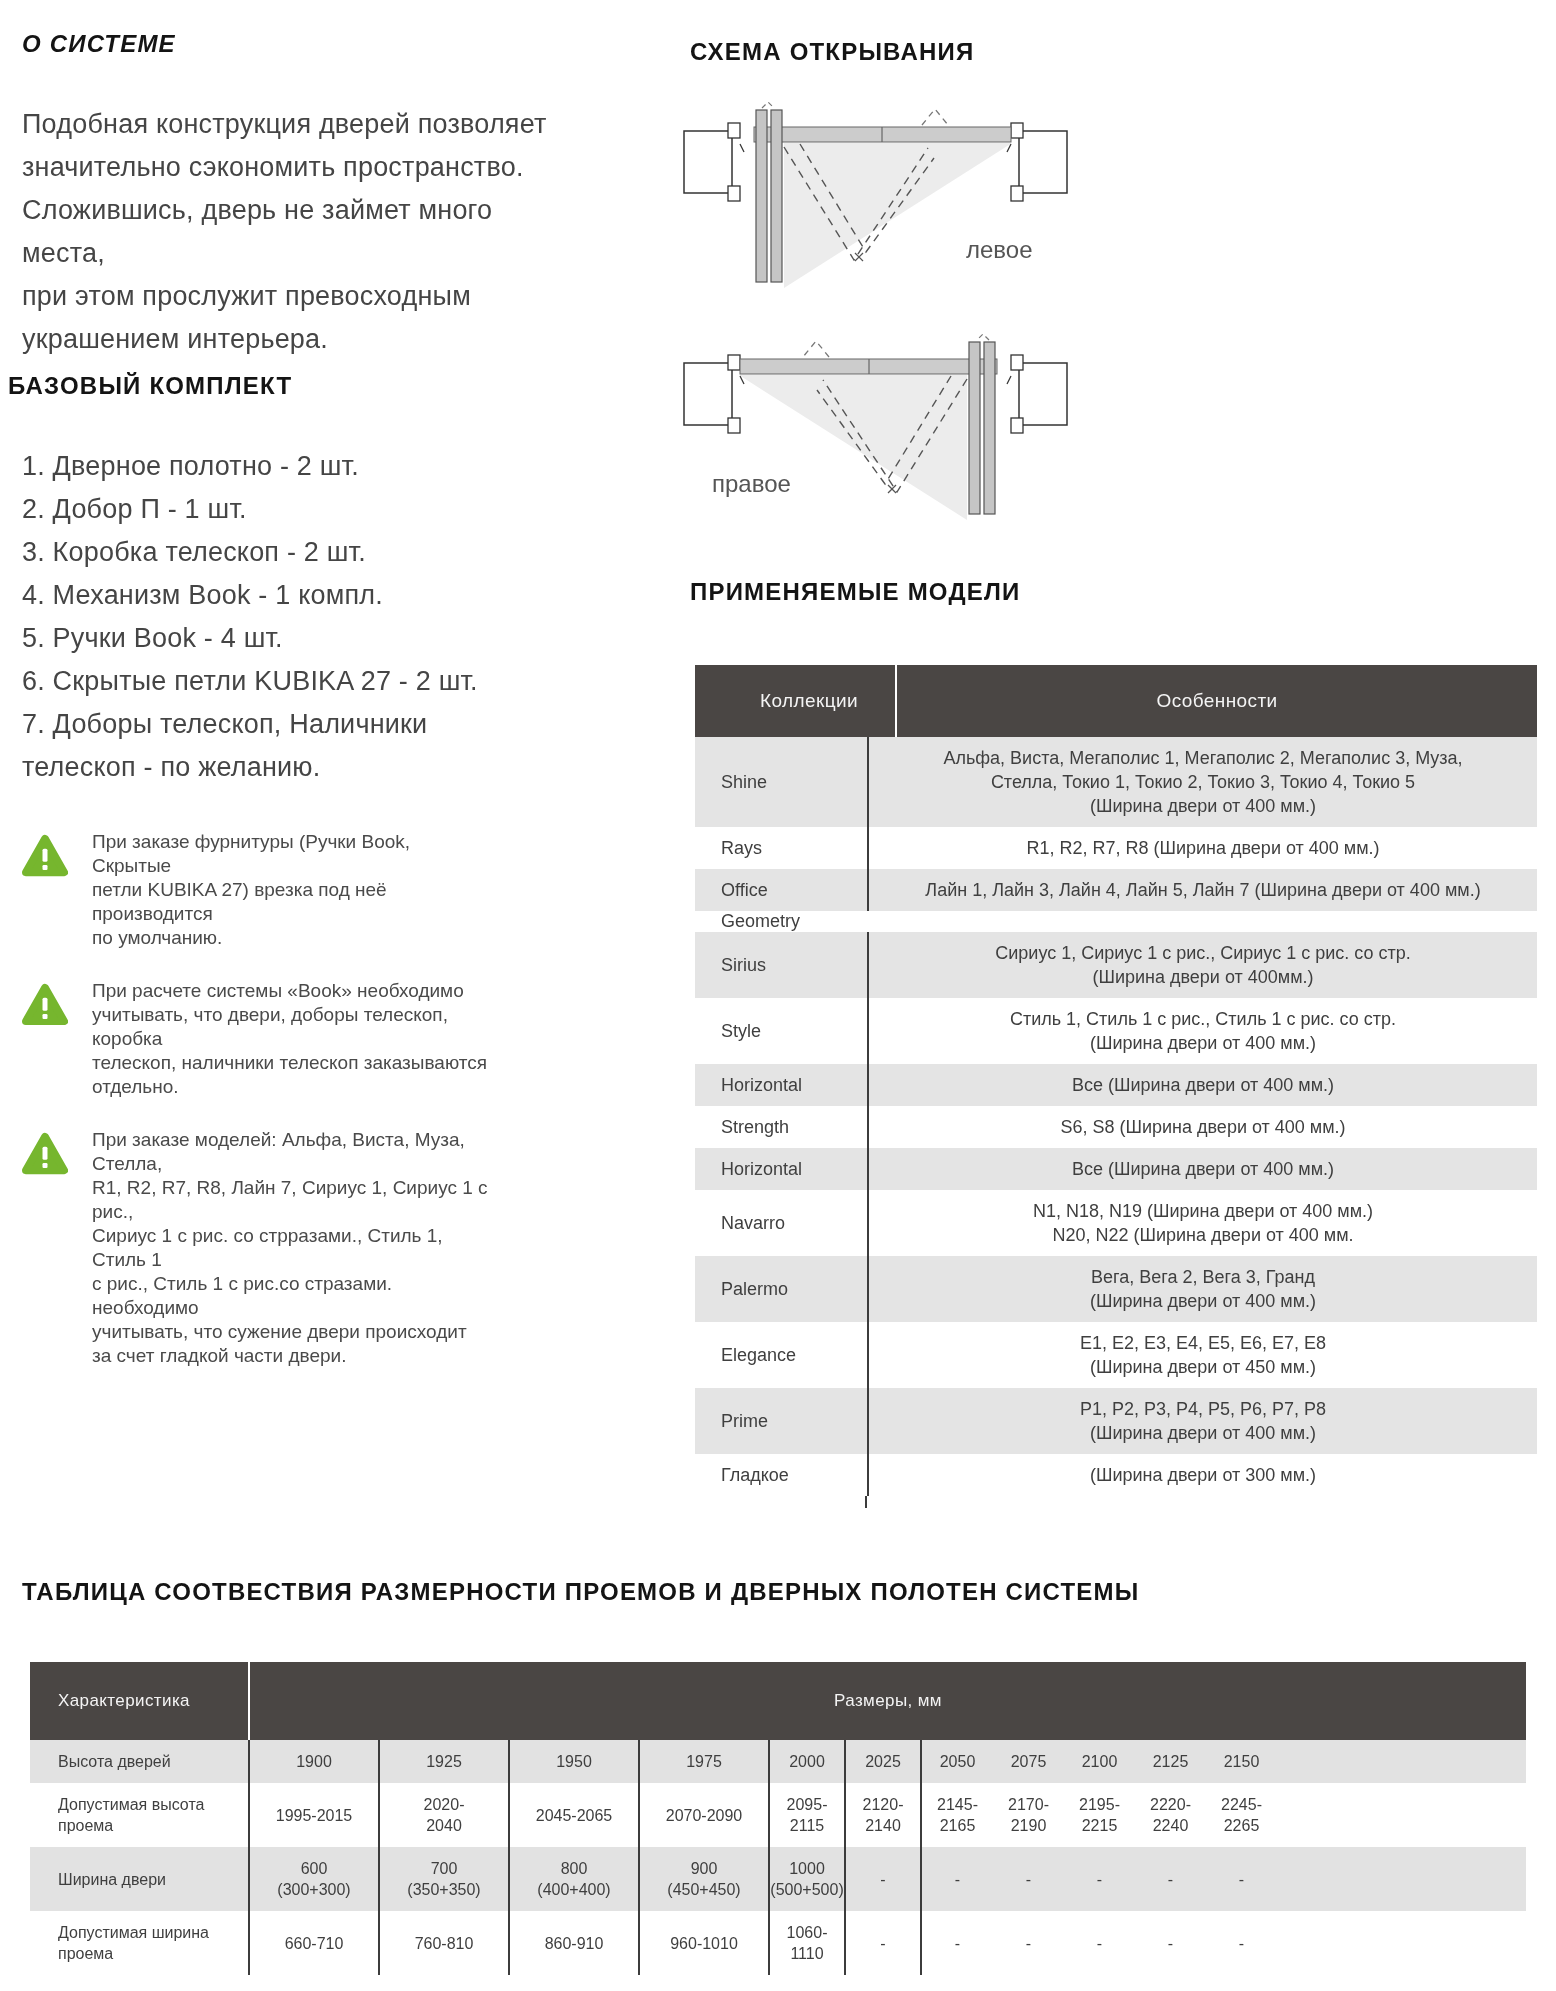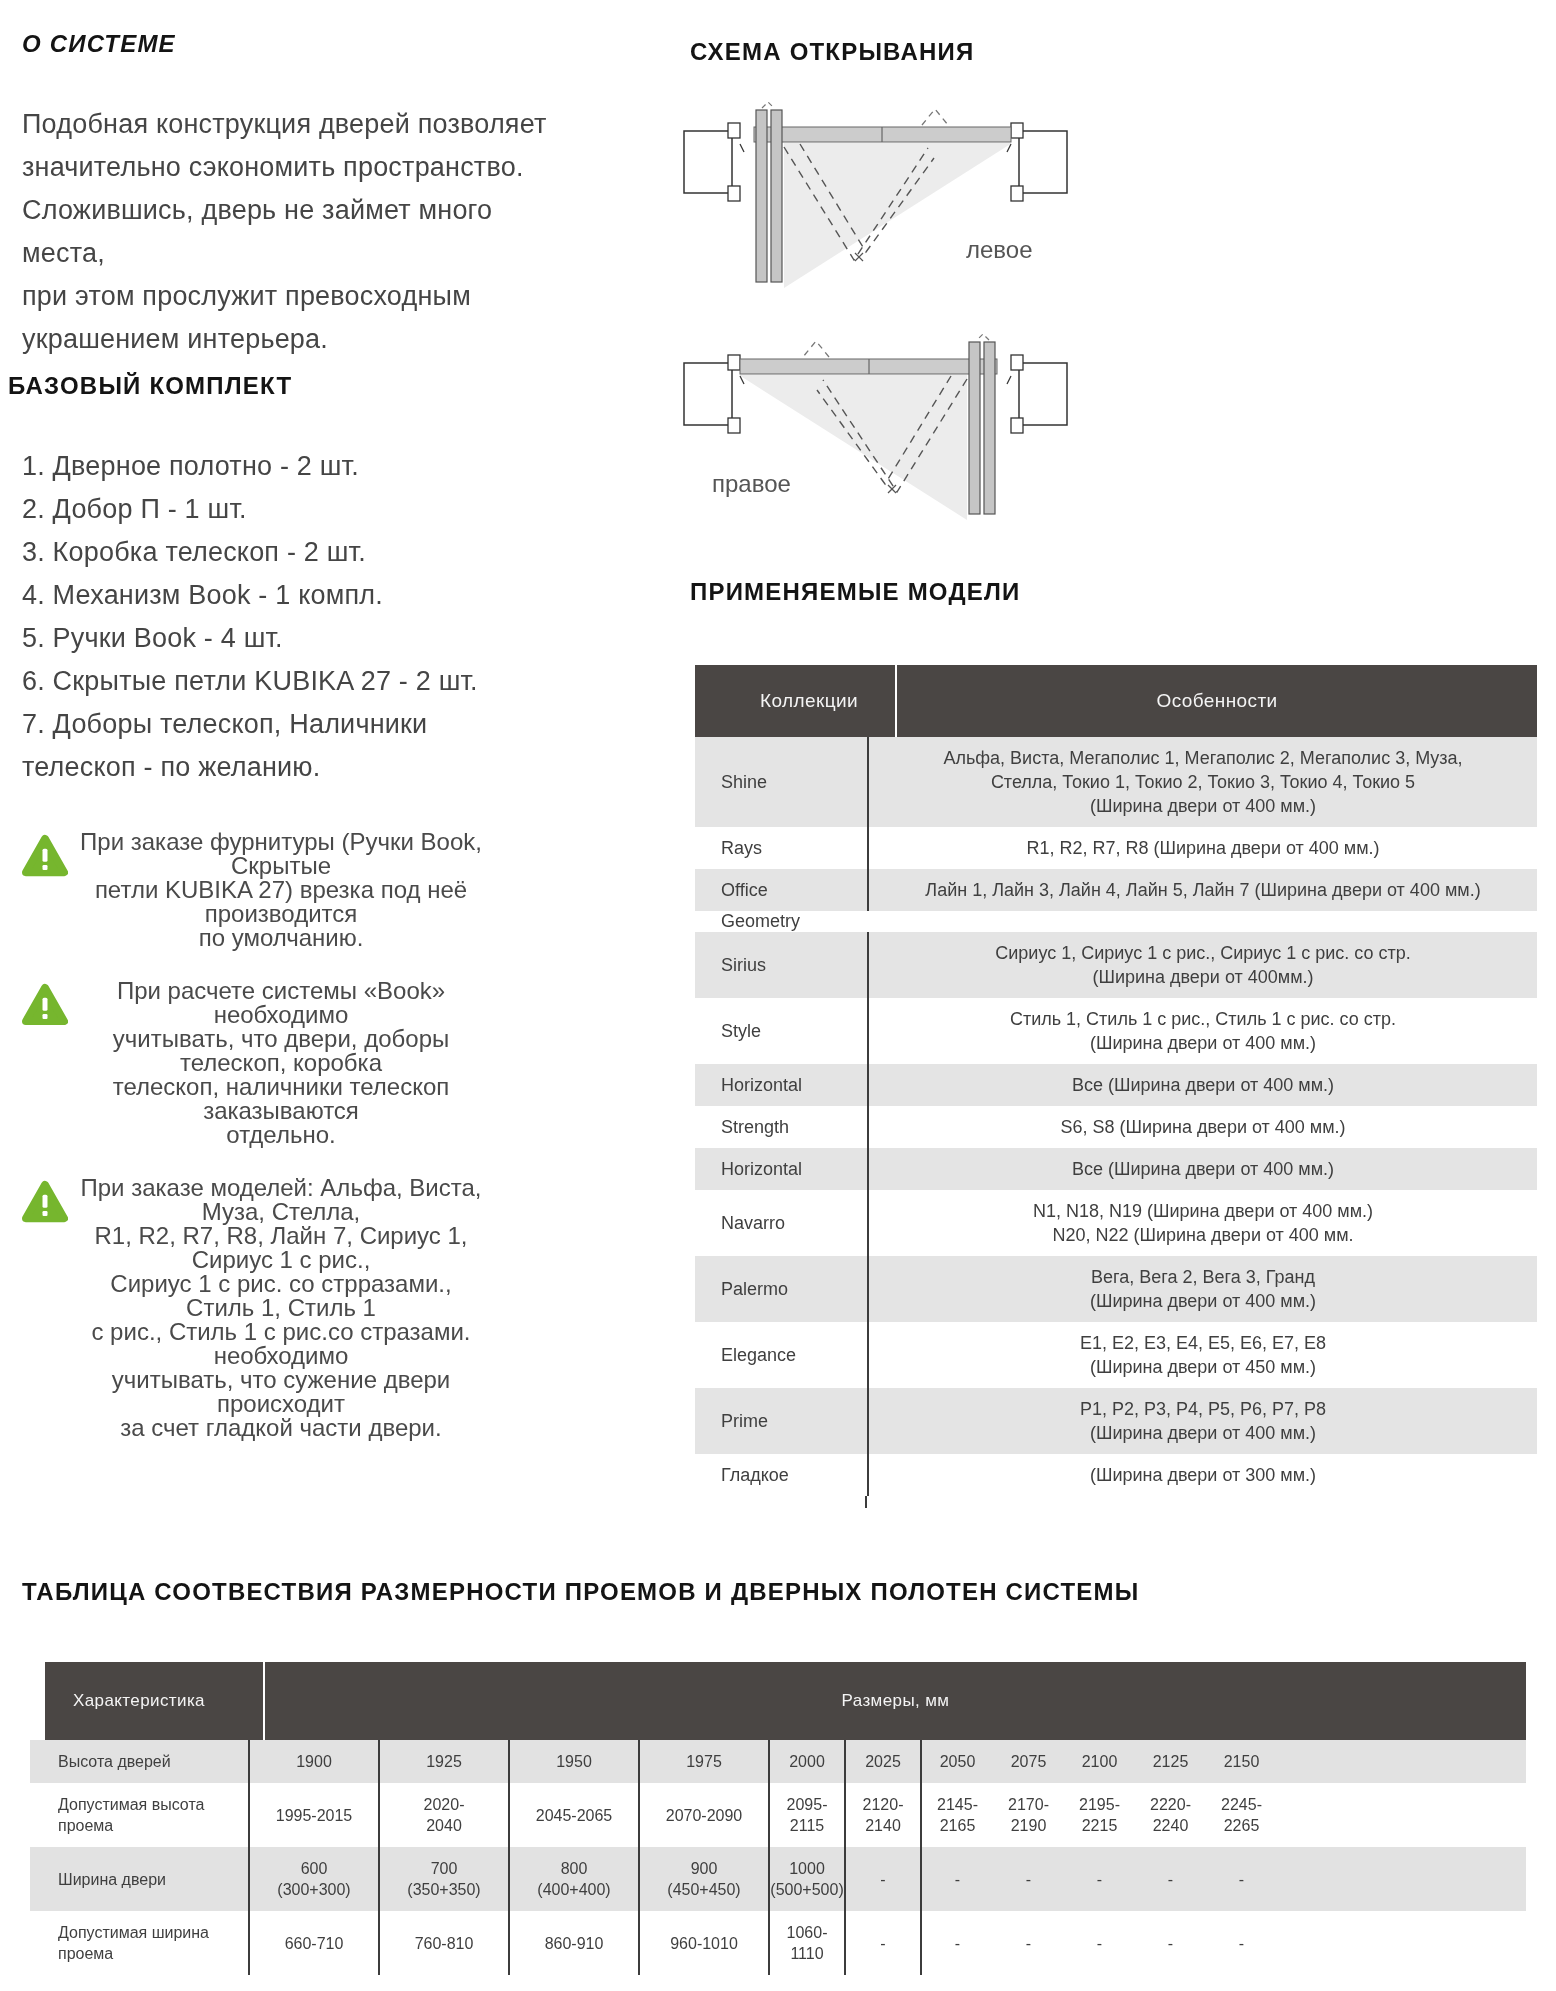--- a/index.html
+++ b/index.html
@@ -5,37 +5,37 @@
   html,body{margin:0;padding:0;background:#ffffff;}
   body{font-family:"Liberation Sans", sans-serif;color:#414141;}
   .page{position:relative;width:1556px;height:1991px;background:#fff;overflow:hidden;}
   .abs{position:absolute;}
   h2.sec{margin:0;font-size:24px;font-weight:bold;color:#141414;letter-spacing:1.2px;}
   .bodytext{font-size:27px;line-height:43px;color:#454545;white-space:pre-line;letter-spacing:.2px;}
   .pre{white-space:pre-line;}
   
   .warning{display:flex;align-items:flex-start;margin-bottom:29px;}
   .warning .icon{flex:0 0 46px;margin-top:2px;}
-  .warning .w-text{margin-left:12px;font-size:24px;line-height:24px;color:#4a4a4a;width:402px;text-align:center;}
+  .warning .w-text{margin-left:24px;font-size:19px;line-height:24px;color:#4a4a4a;width:402px;}
   
   .diagram{width:395px;height:195px;}
   .diag-label{position:absolute;font-size:24px;color:#555;}
   
   .models{width:842px;font-size:18px;color:#3f3f3f;}
   .m-header{display:flex;background:#4a4644;color:#f4f4f4;height:72px;font-size:19px;letter-spacing:.4px;}
   .m-header .m-h1{width:172px;display:flex;align-items:center;justify-content:center;padding-left:28px;}
   .m-header .m-h2{flex:1;display:flex;align-items:center;justify-content:center;border-left:2px solid #ffffff;}
   .m-row{display:flex;}
   .m-row.shaded{background:#e4e4e4;}
   .m-col{width:172px;display:flex;align-items:center;padding-left:26px;box-sizing:border-box;}
   .m-feat{flex:1;display:flex;align-items:center;justify-content:center;text-align:center;border-left:2px solid #3c3c3c;padding:9px 5px;box-sizing:border-box;line-height:24px;}
   .m-tail{width:2px;height:12px;background:#3c3c3c;margin-left:170px;}
   
   .sizes{width:1496px;font-size:16px;color:#3f3f3f;}
-  .s-header{display:flex;background:#4a4644;color:#f4f4f4;height:78px;font-size:17px;letter-spacing:.4px;margin-left:15px;}
+  .s-header{display:flex;background:#4a4644;color:#f4f4f4;height:78px;font-size:17px;letter-spacing:.4px;}
   .s-header .s-h1{width:220px;display:flex;align-items:center;padding-left:28px;box-sizing:border-box;border-right:2px solid #ffffff;}
   .s-header .s-h2{flex:1;display:flex;align-items:center;justify-content:center;}
   .s-row{display:flex;}
   .s-row.shaded{background:#e2e2e2;}
   .s-cell{display:flex;align-items:center;justify-content:center;text-align:center;box-sizing:border-box;padding:11px 4px;line-height:21px;}
   .s-label{width:220px;justify-content:flex-start;text-align:left;padding-left:28px;}
   .sep{border-right:2px solid #3c3c3c;}
   .w-a{width:130px;}
   .w-b{width:76px;}
   .w-c{width:71px;}

